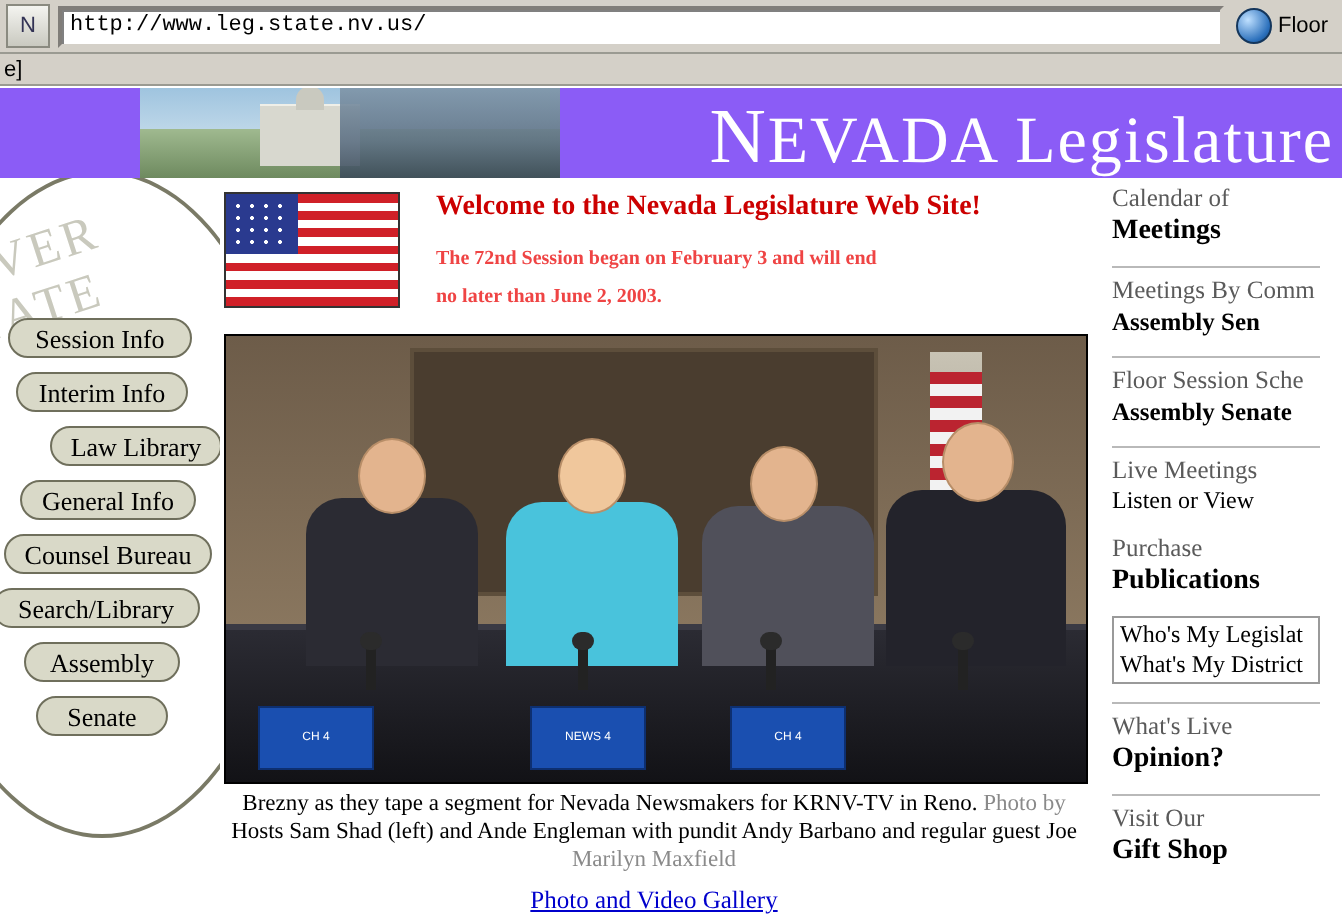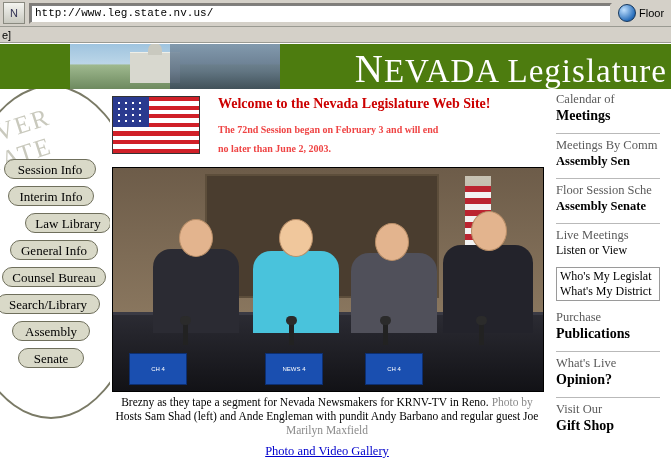--- a/index.html
+++ b/index.html
@@ -87,21 +87,21 @@
     width: 671px; height: 415px;
     background: #ffffff;
     overflow: hidden;
   }
 
   
   .banner {
     position: absolute;
     left: 0; top: 0;
     width: 671px; height: 45px;
-    background: #4d7c0f;
+    background: #8b5cf6;
     overflow: hidden;
   }
   .banner-photo {
     position: absolute;
     left: 70px; top: 0;
     width: 210px; height: 45px;
     background:
       linear-gradient(#9fc4df 0%, #bcd6e8 45%, #9fb98f 46%, #6e8a5f 100%);
   }
   .capitol {
@@ -507,31 +507,31 @@
         </div>
       </div>
 
       <div class="rc-divider"></div>
       <div class="rc-group">
         <div class="rc-line1">Live Meetings</div>
         <div class="rc-sub">Listen or View</div>
       </div>
 
       <div class="rc-group">
+        <div class="rc-line1">Purchase</div>
+        <div class="rc-line2">Publications</div>
+      </div>
+
+      <div class="rc-group">
         <div class="rc-box">
           <div class="rc-sub">Who's My Legislat</div>
           <div class="rc-sub">What's My District</div>
         </div>
       </div>
 
-      <div class="rc-group">
-        <div class="rc-line1">Purchase</div>
-        <div class="rc-line2">Publications</div>
-      </div>
-
       <div class="rc-divider"></div>
       <div class="rc-group">
         <div class="rc-line1">What's Live</div>
         <div class="rc-line2">Opinion?</div>
       </div>
 
       <div class="rc-divider"></div>
       <div class="rc-group">
         <div class="rc-line1">Visit Our</div>
         <div class="rc-line2">Gift Shop</div>

